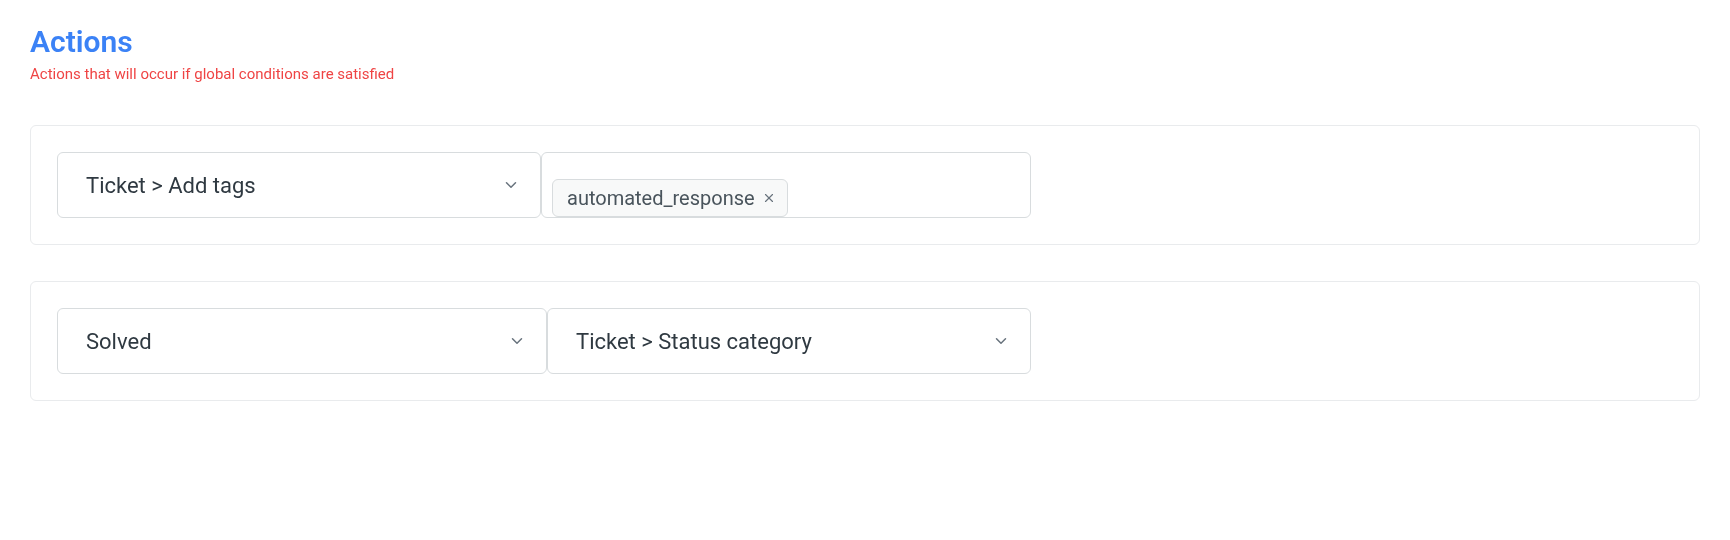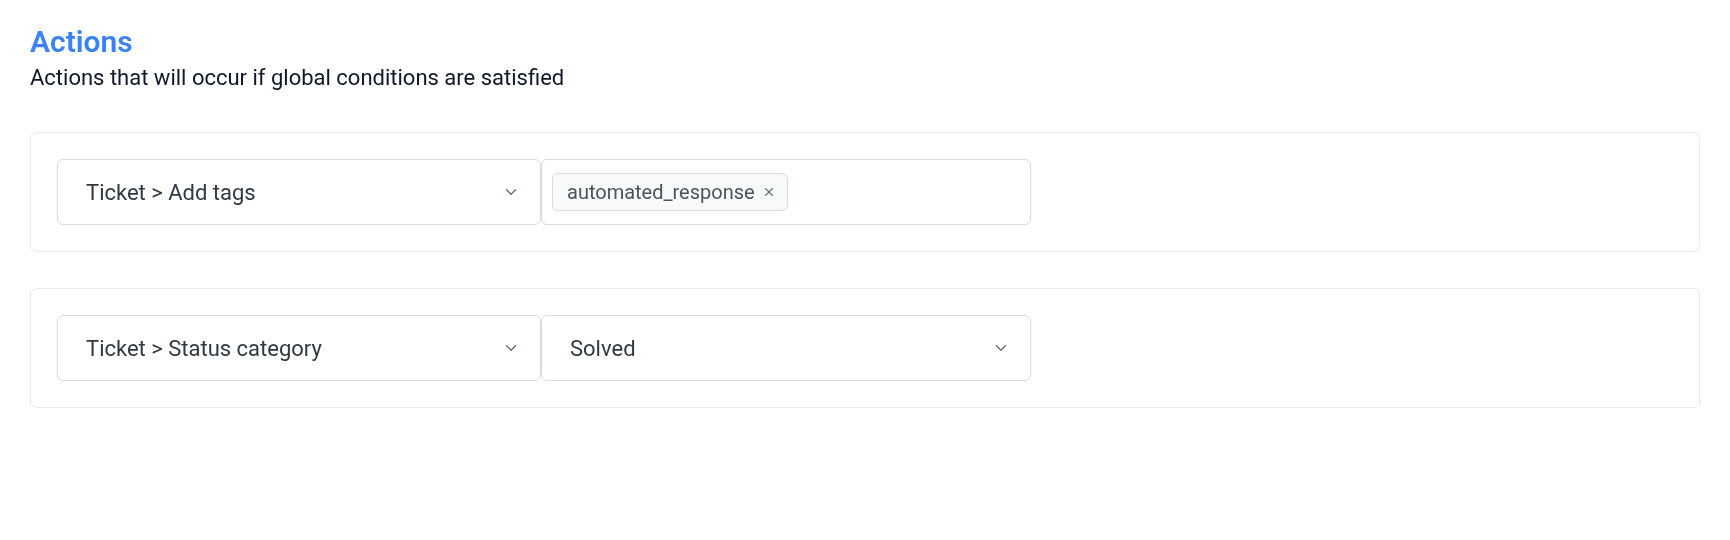--- a/index.html
+++ b/index.html
@@ -10,22 +10,22 @@
       color: #2f3941;
       width: 1730px;
     }
     .section-title {
       font-size: 30px;
       font-weight: 600;
       color: #3b82f6;
       margin-bottom: 6px;
     }
     .section-desc {
-      font-size: 22px;
-      color: #0f172a;
+      font-size: 15px;
+      color: #ef4444;
       margin-bottom: 42px;
     }
     .row {
       border: 1px solid #e9ebed;
       border-radius: 6px;
       padding: 26px 26px;
       display: flex;
       align-items: center;
       margin-bottom: 36px;
     }
@@ -48,25 +48,25 @@
     }
     .chevron {
       width: 18px;
       height: 18px;
       flex-shrink: 0;
       color: #68737d;
     }
     .chevron svg { display: block; }
     .tag-input {
       display: flex;
-      align-items: center;
+      align-items: flex-end;
       border: 1px solid #d8dcde;
       border-radius: 6px;
       background: #fff;
-      padding: 8px 10px;
+      padding: 0 10px;
       width: 490px;
       min-height: 66px;
       cursor: text;
     }
     .tag-chip {
       display: inline-flex;
       align-items: center;
       border: 1px solid #d8dcde;
       border-radius: 6px;
       background: #f8f9f9;
@@ -110,29 +110,29 @@
         <svg viewBox="0 0 24 24" width="14" height="14" fill="none" stroke="currentColor" stroke-width="2" stroke-linecap="round" stroke-linejoin="round">
             <line x1="18" y1="6" x2="6" y2="18"></line>
             <line x1="6" y1="6" x2="18" y2="18"></line>
           </svg>
       </span>
     </span>
   </div>
 </div>
 
 <div class="row">
-  <div class="dropdown dropdown-wide">
-    <span class="dropdown-text">Ticket &gt; Status category</span>
+  <div class="dropdown dropdown-wide2">
+    <span class="dropdown-text">Solved</span>
     <span class="chevron">
       <svg viewBox="0 0 24 24" width="18" height="18" fill="none" stroke="currentColor" stroke-width="2" stroke-linecap="round" stroke-linejoin="round">
           <polyline points="6 9 12 15 18 9"></polyline>
         </svg>
     </span>
   </div>
-  <div class="dropdown dropdown-wide2">
-    <span class="dropdown-text">Solved</span>
+  <div class="dropdown dropdown-wide">
+    <span class="dropdown-text">Ticket &gt; Status category</span>
     <span class="chevron">
       <svg viewBox="0 0 24 24" width="18" height="18" fill="none" stroke="currentColor" stroke-width="2" stroke-linecap="round" stroke-linejoin="round">
           <polyline points="6 9 12 15 18 9"></polyline>
         </svg>
     </span>
   </div>
 </div>
 
 </body></html>

